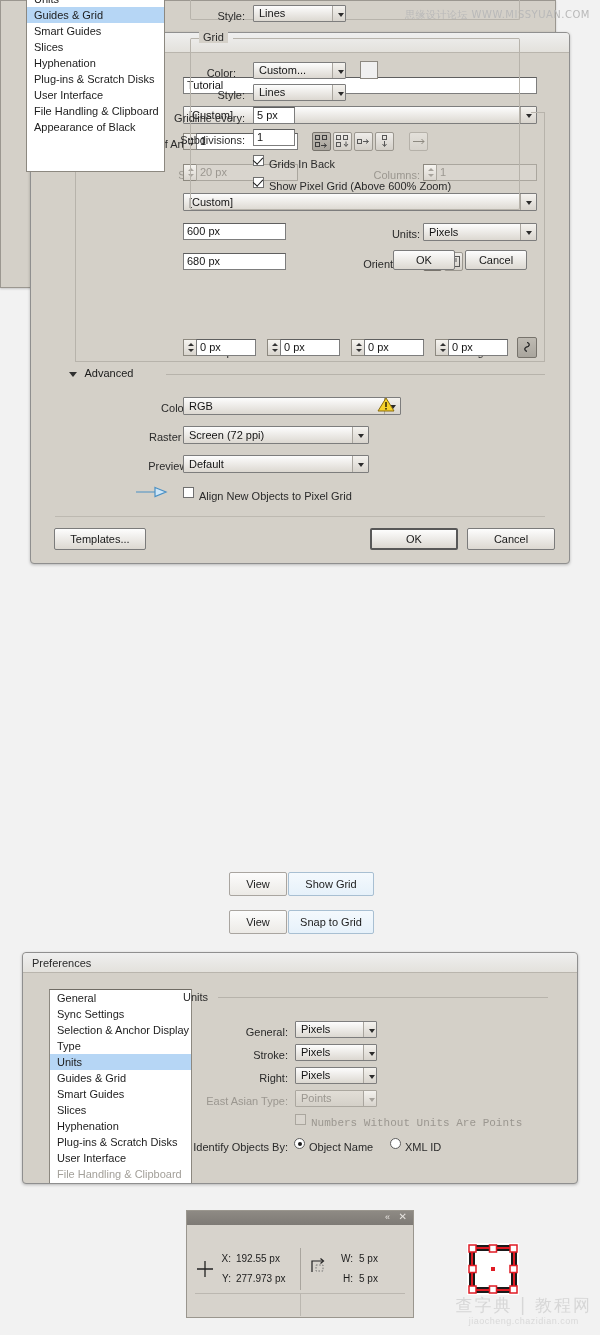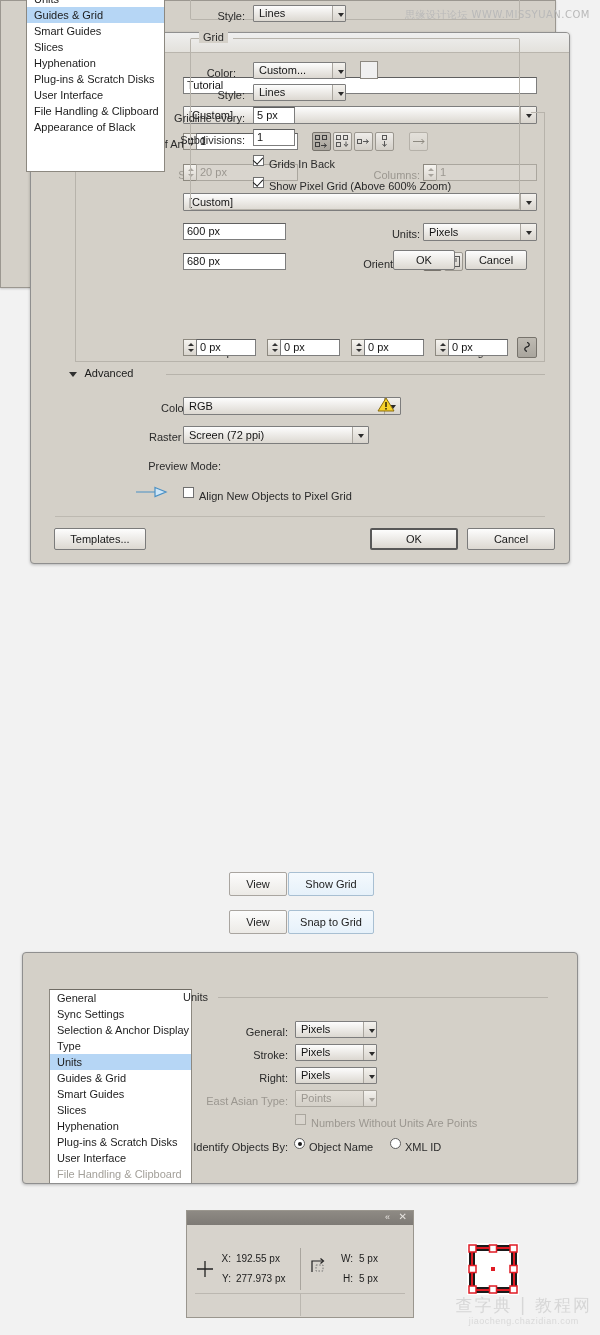--- a/index.html
+++ b/index.html
@@ -350,20 +350,24 @@
         </svg>
     </div>
 
     <div class="lbl" style="left:60px;top:377px;width:130px;">Raster Effects:</div>
     <div class="combo" style="left:152px;top:373px;width:186px;">
       <span>Screen (72 ppi)</span>
       <span class="arw"></span>
     </div>
 
     <div class="lbl" style="left:60px;top:406px;width:130px;">Preview Mode:</div>
+    <div class="combo" style="left:152px;top:402px;width:186px;">
+      <span>Default</span>
+      <span class="arw"></span>
+    </div>
 
     <div style="position:absolute;left:104px;top:433px;">
       <svg width="34" height="12" viewBox="0 0 34 12">
           <path d="M1 6 L20 6 M20 1.5 L31 6 L20 10.5 Z" fill="#cfe6f7" stroke="#4a90c4" stroke-width="1.2"></path>
         </svg>
     </div>
     <div class="chk" style="left:152px;top:434px;"></div>
     <div class="lbl left" style="left:168px;top:436px;">Align New Objects to Pixel Grid</div>
 
     <div class="sepline" style="left:24px;top:463px;width:490px;background:#bdb9b1;"></div>
@@ -431,20 +435,21 @@
 </div>
 
 <div class="minibtnrow" style="left:0;top:0;">
   <div class="mini" style="left:229px;top:872px;width:58px;">View</div>
   <div class="mini hl" style="left:288px;top:872px;width:86px;">Show Grid</div>
   <div class="mini" style="left:229px;top:910px;width:58px;">View</div>
   <div class="mini hl" style="left:288px;top:910px;width:86px;">Snap to Grid</div>
 </div>
 
 <div class="dialog" id="prefs2">
+  <div class="dlg-title">Preferences</div>
   <div class="dlg-body">
     <div class="listbox" style="left:26px;top:16px;width:143px;height:196px;">
       <div class="listrow">General</div>
       <div class="listrow">Sync Settings</div>
       <div class="listrow">Selection &amp; Anchor Display</div>
       <div class="listrow">Type</div>
       <div class="listrow sel">Units</div>
       <div class="listrow">Guides &amp; Grid</div>
       <div class="listrow">Smart Guides</div>
       <div class="listrow">Slices</div>
@@ -476,21 +481,21 @@
       <span class="arw" style="width:13px;"></span>
     </div>
 
     <div class="lbl dim" style="left:165px;top:121px;width:100px;">East Asian Type:</div>
     <div class="combo dim" style="left:272px;top:117px;width:82px;height:17px;line-height:15px;">
       <span>Points</span>
       <span class="arw" style="width:13px;"></span>
     </div>
 
     <div class="chk dim" style="left:272px;top:141px;"></div>
-    <div class="lbl left dim" style="left:288px;top:143px;">Numbers Without Units Are Points</div>
+    <div class="lbl left dim" style="left:288px;top:143px;font-family:Liberation Mono, monospace;">Numbers Without Units Are Points</div>
 
     <div class="lbl" style="left:130px;top:167px;width:135px;">Identify Objects By:</div>
     <div class="radio on" style="left:271px;top:165px;"></div>
     <div class="lbl left" style="left:286px;top:167px;">Object Name</div>
     <div class="radio" style="left:367px;top:165px;"></div>
     <div class="lbl left" style="left:382px;top:167px;">XML ID</div>
   </div>
 </div>
 
 <div id="infopanel">

